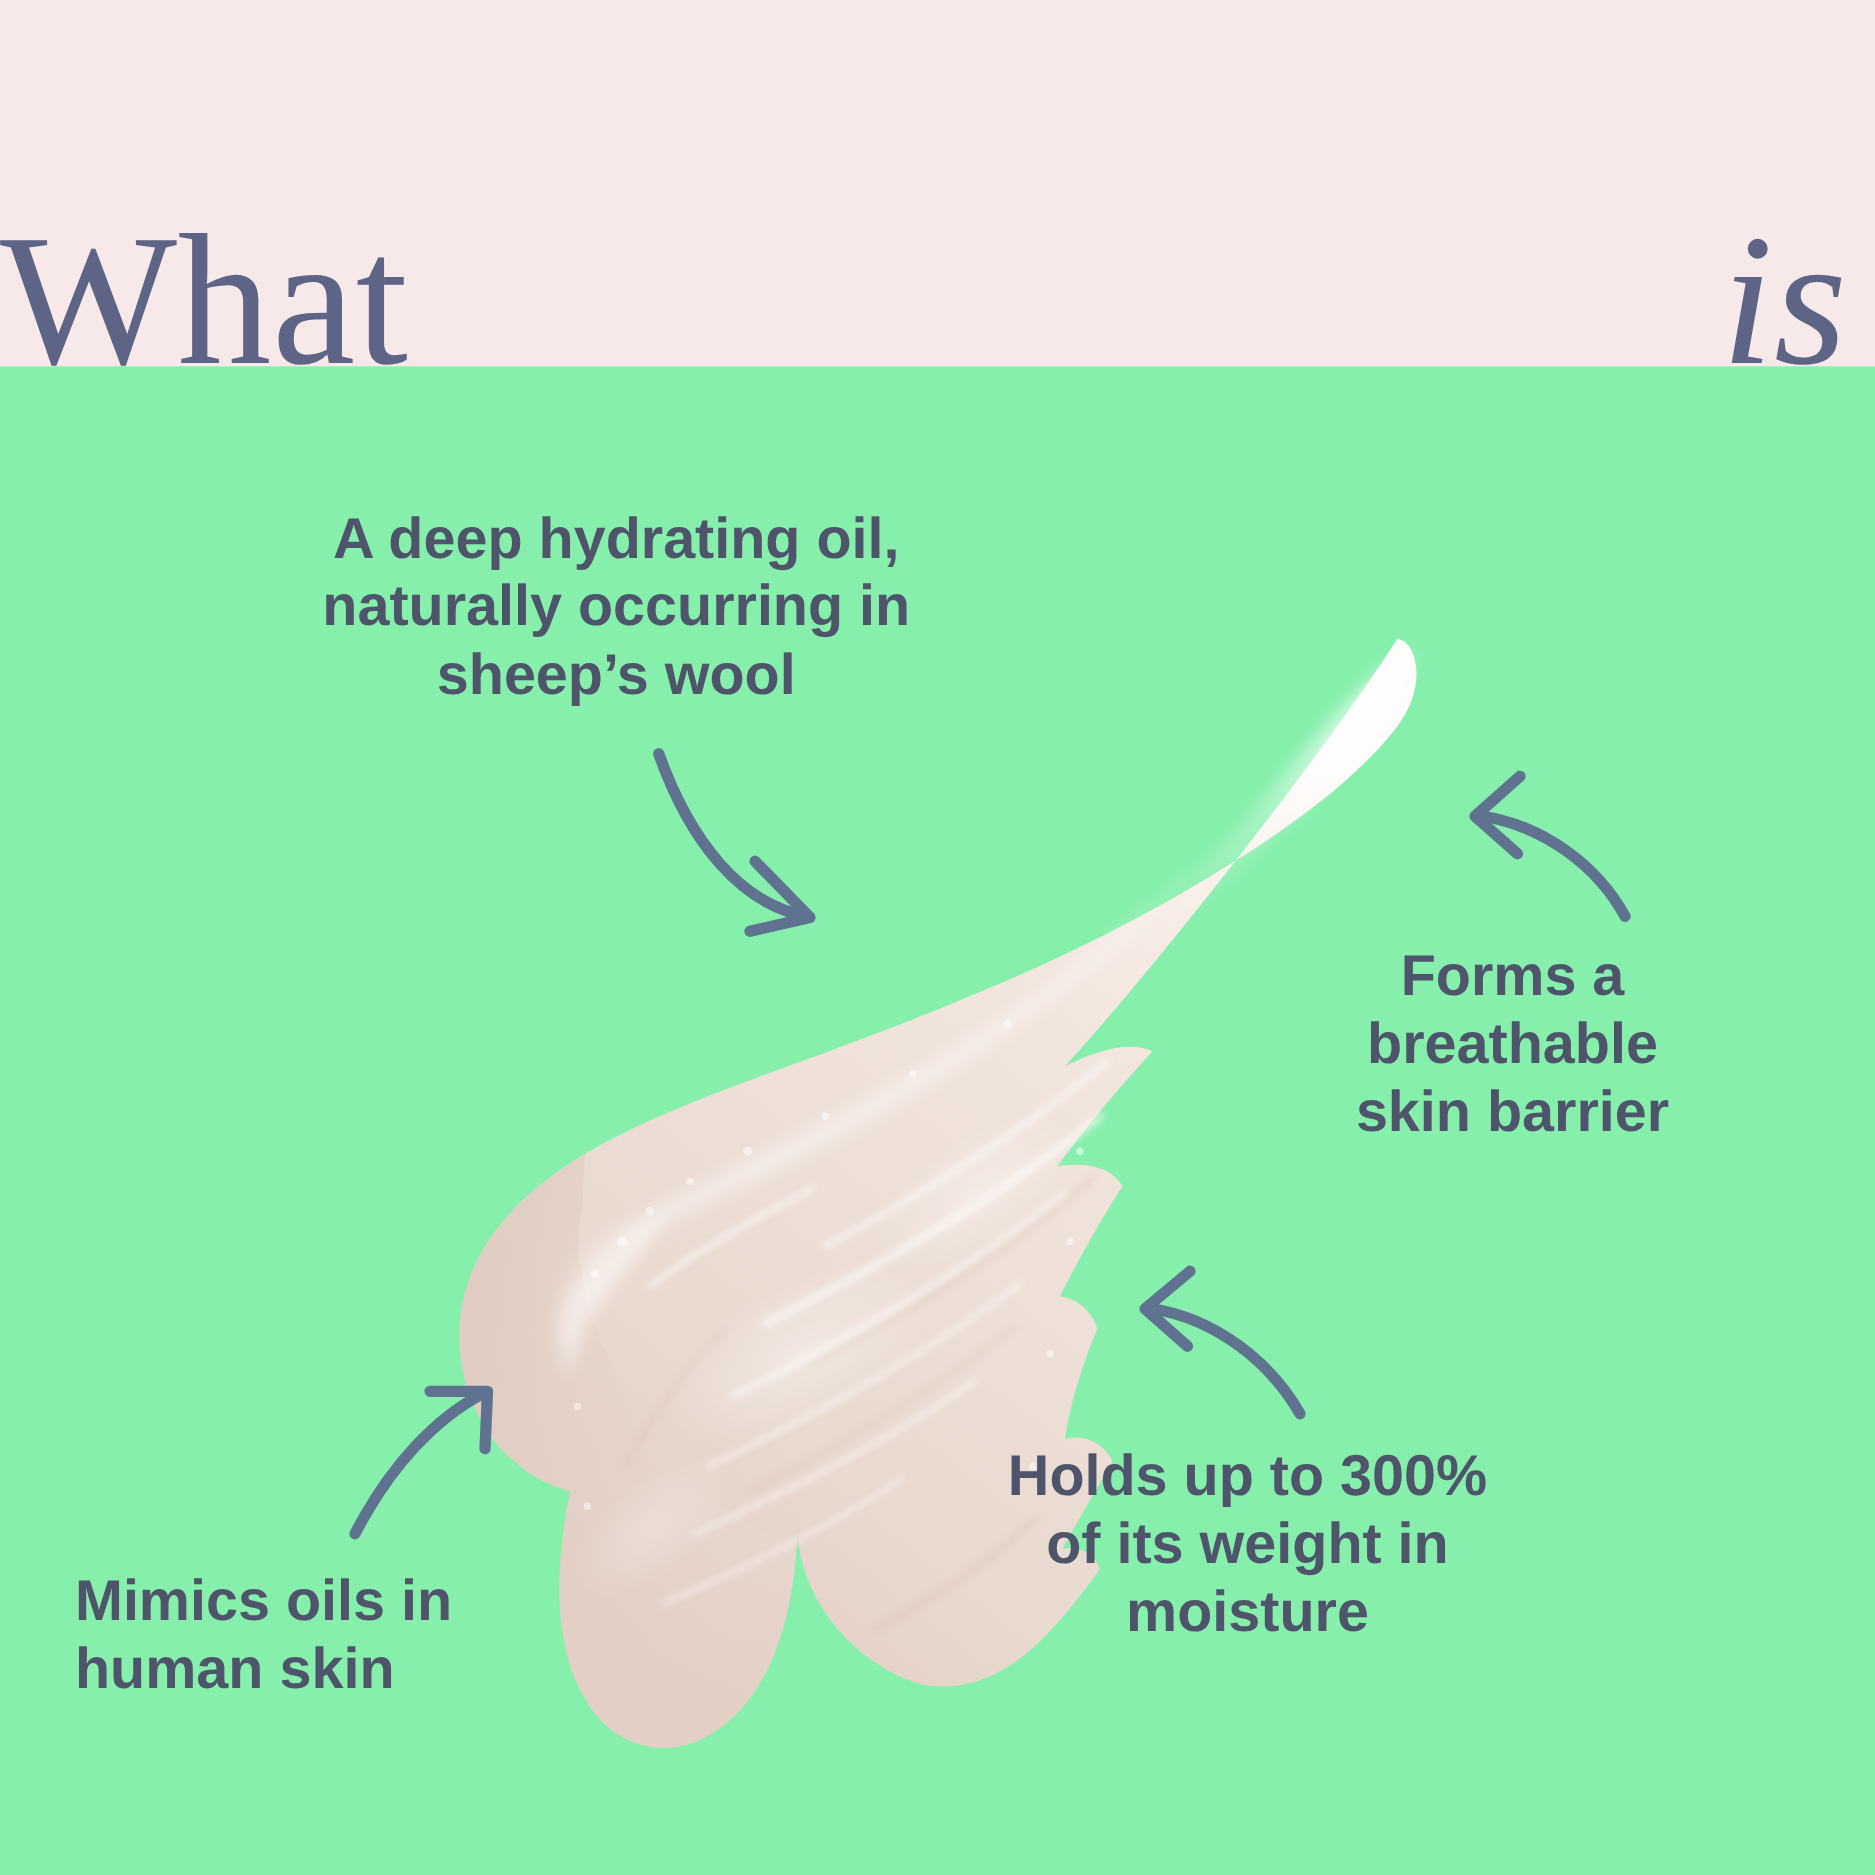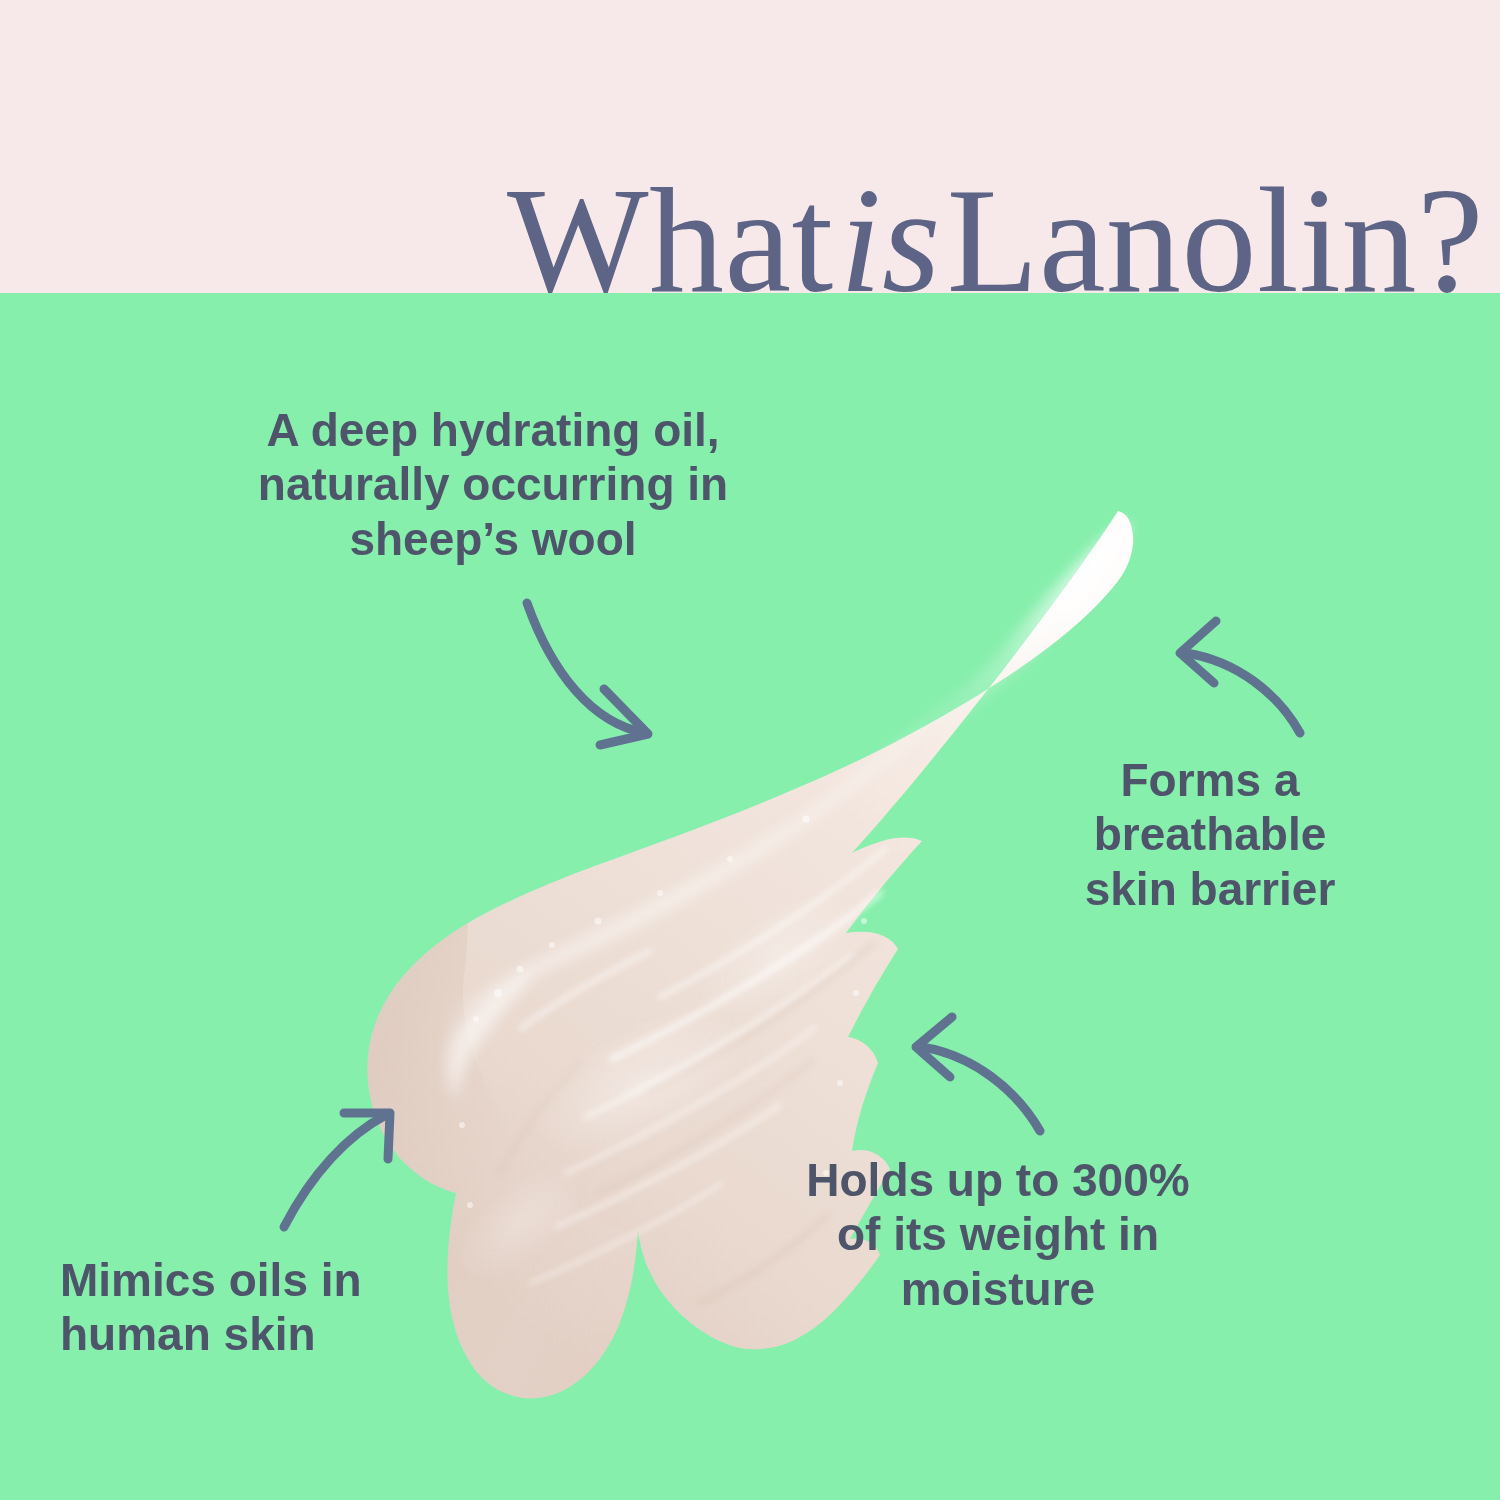--- a/index.html
+++ b/index.html
@@ -27,21 +27,21 @@
     background: #f7e8e9;
   }
   .header-title {
     position: absolute;
     left: 0;
     top: 0;
     width: 1484px;
     height: 293px;
     display: flex;
     align-items: center;
-    justify-content: flex-end;
+    justify-content: space-between;
     font-family: "Liberation Serif", "DejaVu Serif", serif;
     font-size: 150px;
     line-height: 1;
     color: #5d6485;
     letter-spacing: 0.5px;
     white-space: pre;
     font-weight: 400;
     padding-bottom: 14px;
     box-sizing: border-box;
   }
@@ -105,21 +105,21 @@
     width: 440px;
     text-align: left;
   }
 </style>
 </head>
 <body>
 
 <div id="infographic">
 
   <div class="header-band"></div>
-  <h1 class="header-title"><span class="t-word">What</span><span class="t-em">is</span><span class="t-word">Lanolin?</span></h1>
+  <h1 class="header-title"><span class="t-word">What</span><span class="t-em">is</span></h1>
 
   <div class="stage">
 
     <svg class="swatch-layer" viewBox="0 0 1500 1207" aria-hidden="true">
       <defs>
         <linearGradient id="creamBody" x1="0.82" y1="0.04" x2="0.22" y2="0.92">
           <stop offset="0%" stop-color="#fffdfc"></stop>
           <stop offset="14%" stop-color="#f9f0ea"></stop>
           <stop offset="34%" stop-color="#f2e5dd"></stop>
           <stop offset="58%" stop-color="#eddfd6"></stop>

